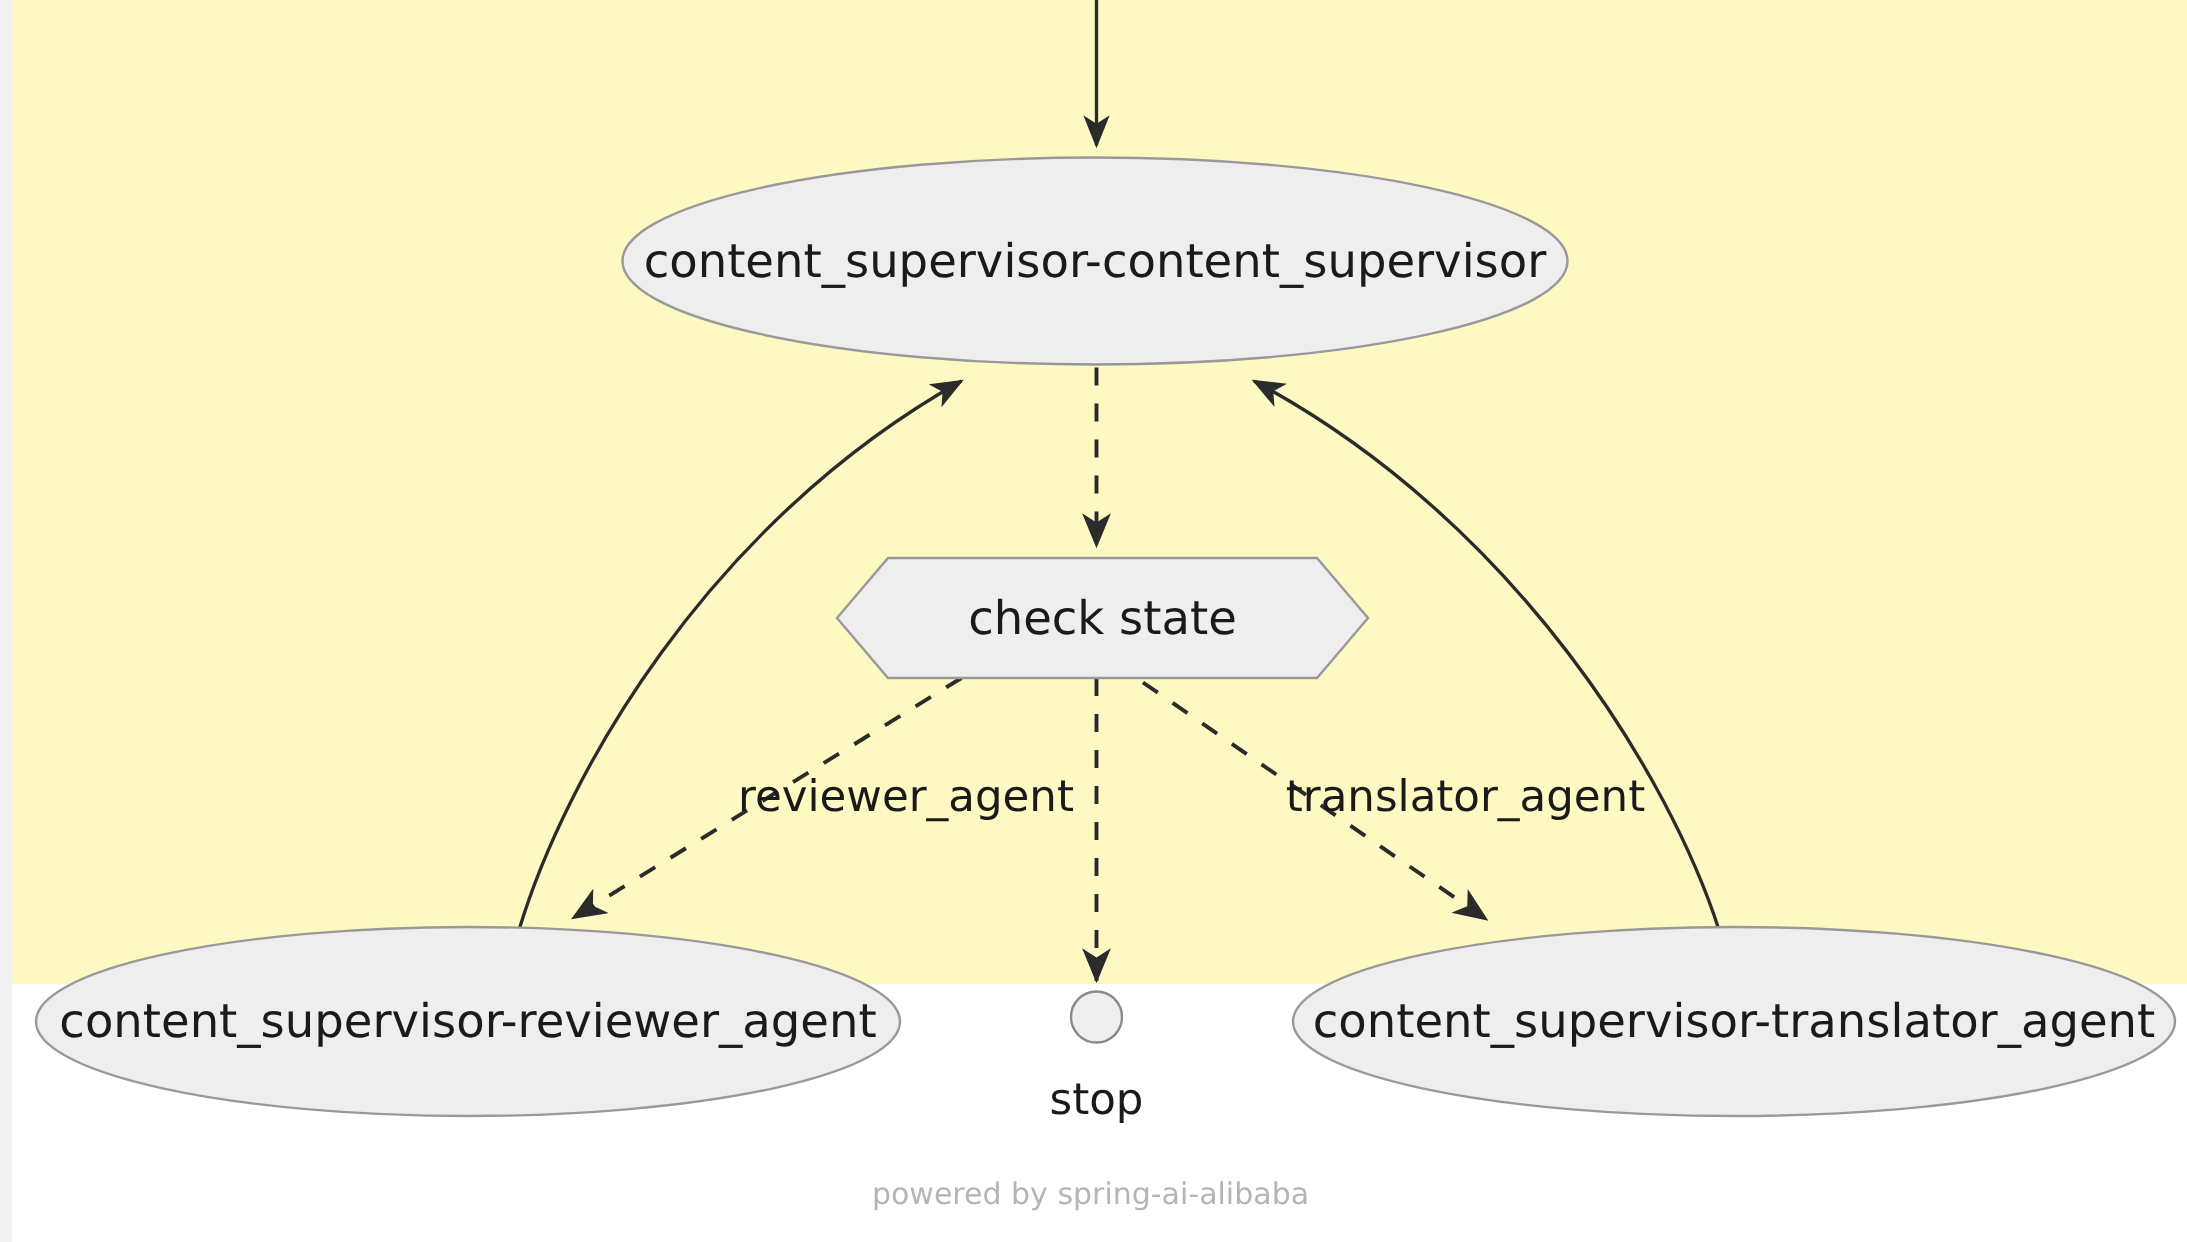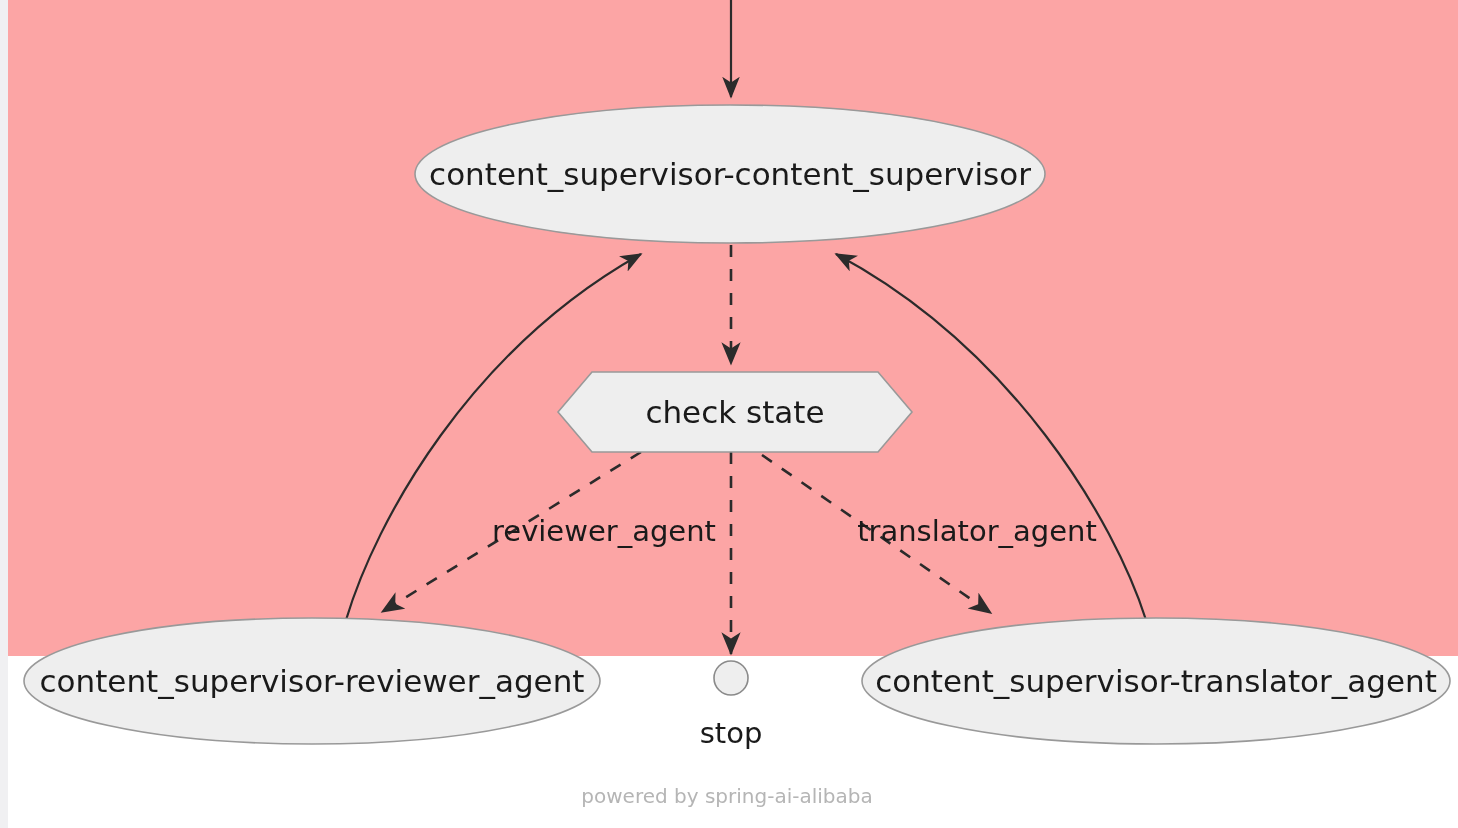--- a/index.html
+++ b/index.html
@@ -11,21 +11,21 @@
   body {
     width: 1458px;
     height: 828px;
     overflow: hidden;
     font-family: "DejaVu Sans", sans-serif;
   }
   #canvas {
     position: relative;
     width: 1458px;
     height: 656px;
-    background: #fca5a5;
+    background: #fef9c3;
   }
   #left-gutter {
     position: absolute;
     left: 0;
     top: 0;
     width: 8px;
     height: 828px;
     background: #f0f0f2;
   }
   svg#graph {

